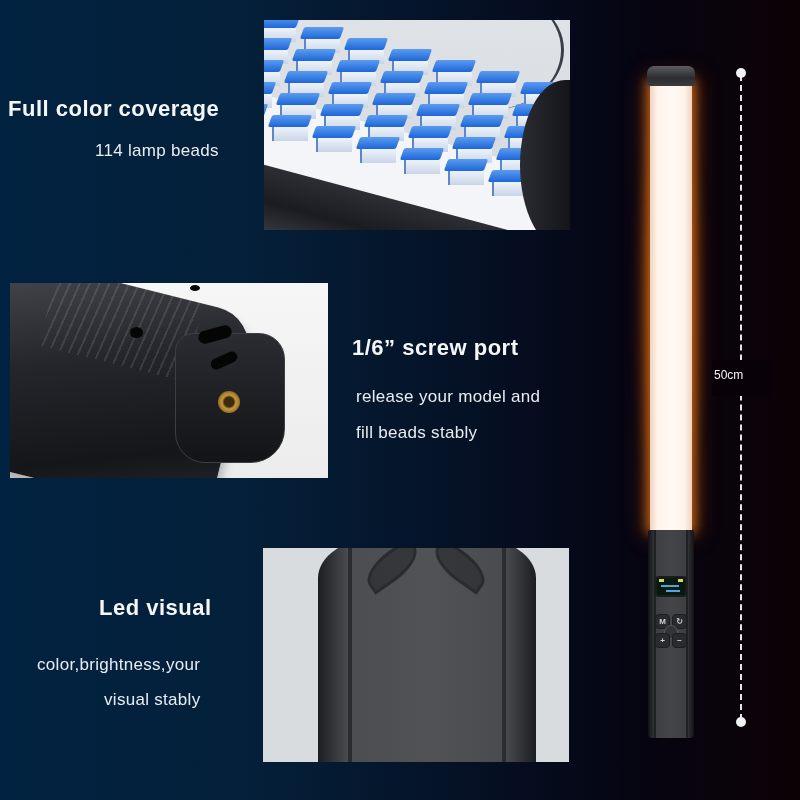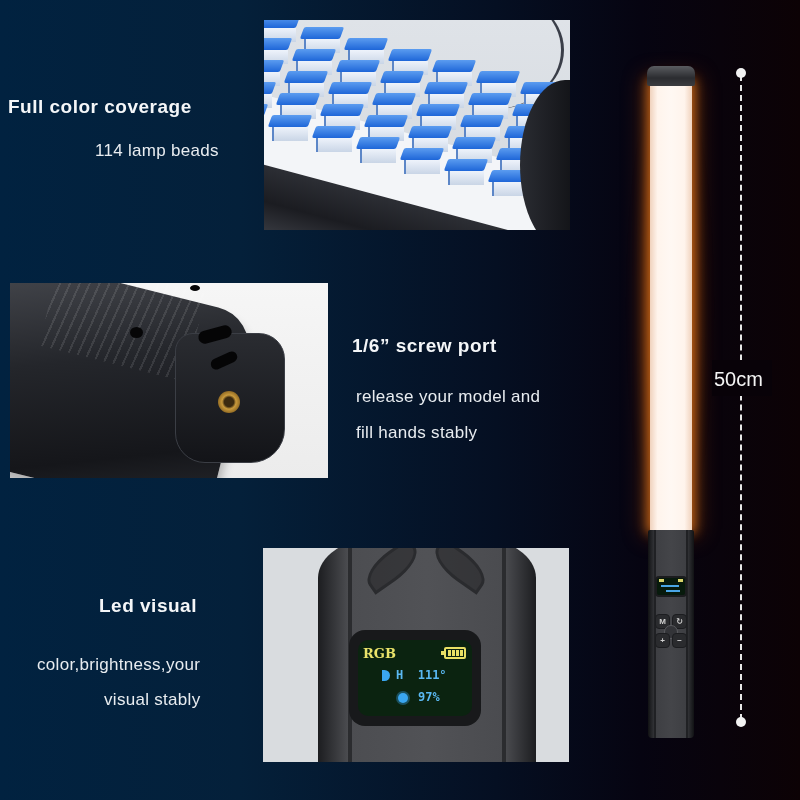--- a/index.html
+++ b/index.html
@@ -6,21 +6,21 @@
   html, body { width: 800px; height: 800px; overflow: hidden; }
   body {
     position: relative;
     background: linear-gradient(90deg, #012240 0%, #04203a 30%, #050f22 62%, #060411 80%, #0c0205 100%);
     font-family: "Liberation Sans", "DejaVu Sans", sans-serif;
     color: #fff;
   }
   .abs { position: absolute; }
 
   
-  .h1 { font-weight: bold; font-size: 19px; letter-spacing: 0.5px; color: #f4f6f8; white-space: nowrap; }
+  .h1 { font-weight: bold; font-size: 22px; letter-spacing: 0.5px; color: #f4f6f8; white-space: nowrap; }
   .sub { font-size: 17px; color: #e8ecf0; white-space: nowrap; letter-spacing: 0.3px; }
 
   
   .panel-beads {
     left: 264px; top: 20px; width: 306px; height: 210px;
     background: linear-gradient(180deg, #dfe3e8 0%, #d3d8de 100%);
     overflow: hidden;
   }
   .beads-tube {
     position: absolute; left: -20px; top: 110px; width: 360px; height: 120px;
@@ -187,21 +187,21 @@
   .measure-line {
     left: 740px; top: 75px; width: 0; height: 645px;
     border-left: 2px dashed #e8e8e8;
   }
   .measure-dot {
     width: 10px; height: 10px; border-radius: 50%; background: #f2f2f2;
   }
   .measure-label-bg {
     left: 712px; top: 360px; width: 60px; height: 36px; background: #080208;
   }
-  .measure-label { left: 714px; top: 368px; font-size: 20px; color: #f4f4f4; }
+  .measure-label { left: 714px; top: 368px; font-size: 12px; color: #f4f4f4; }
 </style>
 </head>
 <body>
 
 <div class="abs h1" style="left:8px; top:96px;">Full color coverage</div>
 <div class="abs sub" style="left:95px; top:141px;">114 lamp beads</div>
 
 <div class="abs panel-beads">
   <div class="beads-arc"></div>
   <div class="beads-tube"></div>
@@ -357,49 +357,32 @@
   <div class="hole" style="left:120px; top:44px; width:13px; height:11px;"></div>
   <div class="hole" style="left:180px; top:2px; width:10px; height:6px;"></div>
   <div class="endcap"></div>
   <div class="slot" style="left:188px; top:45px; width:34px; height:13px; transform:rotate(-15deg);"></div>
   <div class="slot" style="left:200px; top:72px; width:28px; height:11px; transform:rotate(-25deg);"></div>
   <div class="screw-insert"></div>
 </div>
 
 <div class="abs h1" style="left:352px; top:335px;">1/6” screw port</div>
 <div class="abs sub" style="left:356px; top:387px;">release your model and</div>
-<div class="abs sub" style="left:356px; top:423px;">fill hands stably</div>
+<div class="abs sub" style="left:356px; top:423px;">fill beads stably</div>
 
 <div class="abs h1" style="left:99px; top:595px;">Led visual</div>
 <div class="abs sub" style="left:37px; top:655px;">color,brightness,your</div>
 <div class="abs sub" style="left:104px; top:690px;">visual stably</div>
 
 <div class="abs panel-display">
   <div class="display-body">
     <div class="display-rail" style="left:30px;"></div>
     <div class="display-rail" style="left:184px;"></div>
     <div class="display-leaf" style="left:44px; top:14px; transform:rotate(-35deg);"></div>
     <div class="display-leaf" style="left:112px; top:14px; transform:rotate(35deg) scaleX(-1);"></div>
-  </div>
-  <div class="oled-bezel">
-    <div class="oled">
-      <span class="oled-mode">RGB</span>
-      <div class="battery">
-          <i></i>
-          <i></i>
-          <i></i>
-          <i></i>
-        </div>
-      <div class="oled-row" style="left:24px; top:28px;">
-        <span class="hue-icon"></span><span>H</span>&nbsp;&nbsp;<span>111°</span>
-      </div>
-      <div class="oled-row" style="left:40px; top:50px;">
-        <span class="sun-icon"></span><span>97%</span>
-      </div>
-    </div>
   </div>
 </div>
 
 <div class="abs stick-glow"></div>
 <div class="abs stick-tube"></div>
 <div class="abs stick-cap"></div>
 <div class="abs stick-handle">
   <div class="h-rail" style="left:6px;"></div>
   <div class="h-rail" style="left:38px;"></div>
   <div class="mini-screen">

